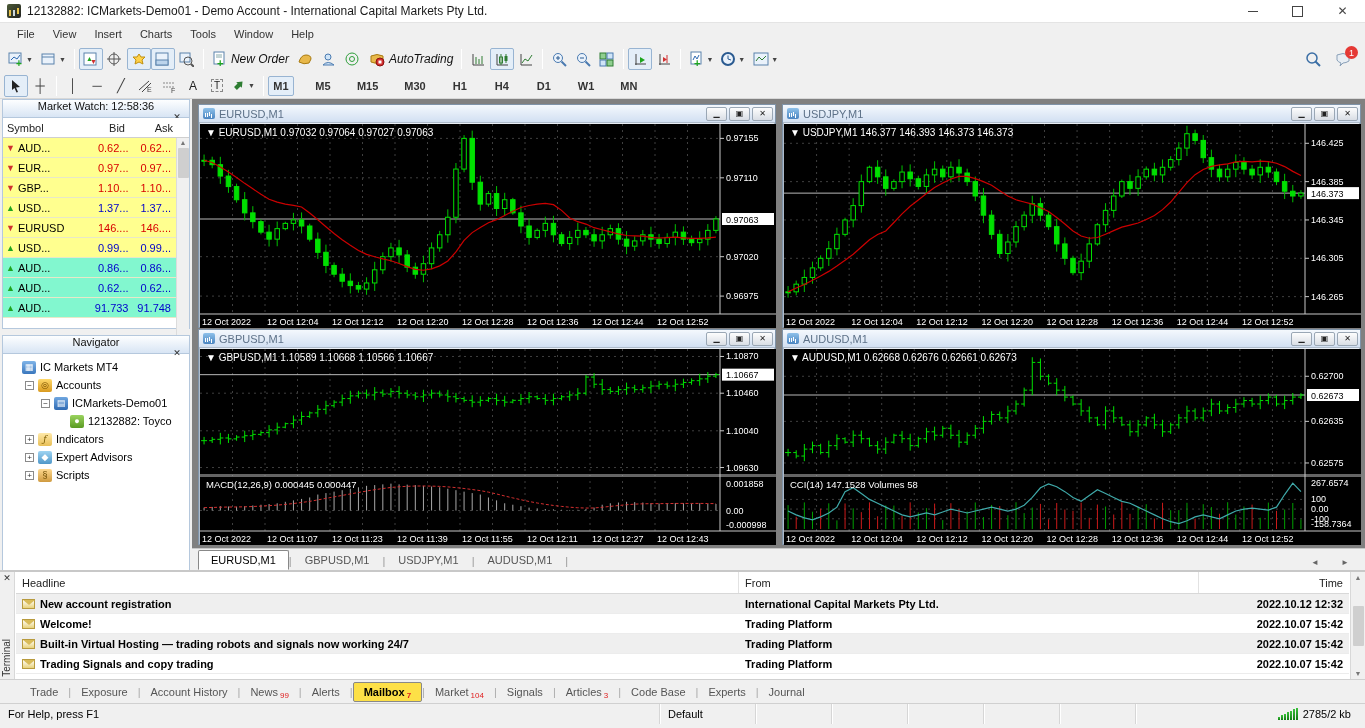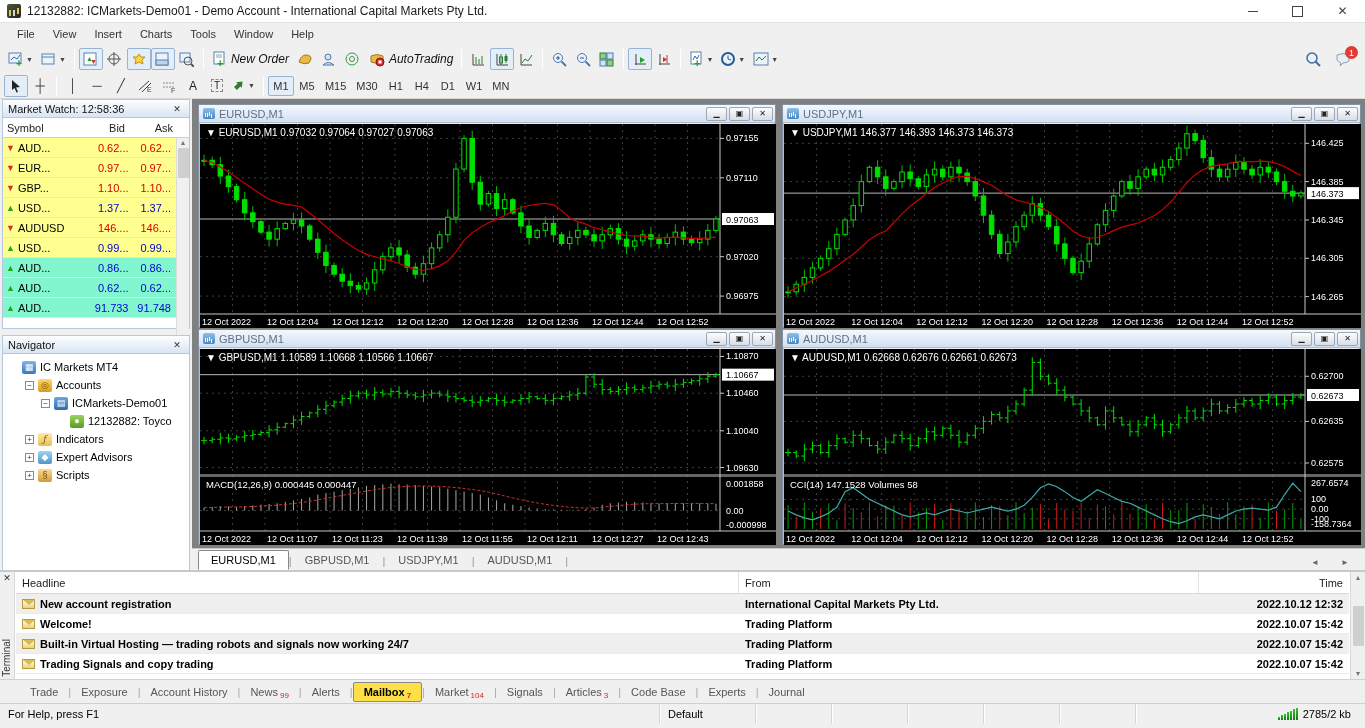--- a/index.html
+++ b/index.html
@@ -34,21 +34,21 @@
   .glyph { font-size:13px; line-height:1; }
   .tb-right { margin-left:auto; display:flex; align-items:center; margin-right:10px; }
   .badge { position:absolute; top:-3px; right:-4px; min-width:13px; height:13px; border-radius:7px;
     background:#e53935; color:#fff; font-size:9px; display:flex; align-items:center; justify-content:center; padding:0 2px; }
   .tf-btn { height:20px; min-width:26px; padding:0 4px; display:flex; align-items:center; justify-content:center;
     color:#333; font-size:11px; border:1px solid transparent; border-radius:2px; }
   .tf-btn.pressed { border-color:#98b4d2; background:#e4eef8; }
   
   .panel { position:absolute; left:2px; width:188px; background:#fff; border:1px solid #b5c8dd; }
   .panel-title { height:18px; background:linear-gradient(180deg,#fdfeff,#d8e5f4); border-bottom:1px solid #b5c8dd;
-    display:flex; align-items:center; padding:0 5px; font-size:11px; color:#111; }
+    display:flex; align-items:center; padding:0 5px; font-size:11px; color:#111;flex-direction:column; }
   .panel-close { margin-left:auto; font-size:9px; color:#333; width:14px; text-align:center; }
   #market-watch { top:99px; height:230px; }
   #mw-table { height:238px; overflow:hidden; position:relative; }
   .mw-header { display:flex; height:20px; border-bottom:1px solid #cfcfcf; background:#fff; align-items:center; }
   .mw-header > div { padding:0 4px; font-size:11px; color:#222; }
   .mw-rows { position:absolute; top:20px; left:0; right:13px; bottom:0; overflow:hidden; }
   .mw-row { display:flex; height:20px; align-items:center; border-bottom:1px solid #e8e8c8; }
   .mw-row.bg-yellow { background:#ffff8f; }
   .mw-row.bg-cyan { background:#82f7cf; }
   .mw-sym { flex:0 0 88px; display:flex; align-items:center; gap:3px; padding-left:3px; color:#000; }
@@ -382,21 +382,21 @@
   <div class="tb-btn">
     <span style="border:1px dashed #888; padding:0 2px; font-size:10px; color:#222;">T</span>
   </div>
   <div class="tb-btn">
     <svg width="13" height="13">
         <path d="M6 1 L10 6 L8 6 L8 11 L4 11 L4 6 L2 6 Z" fill="#2e7d32" transform="rotate(45 6 6)"></path>
       </svg>
     <span class="caret">▼</span>
   </div>
   <div class="tb-sep"></div>
-  <div id="tf-group" style="display:flex; gap:0;">
+  <div id="tf-group" style="display:flex; gap:16px;font-weight:bold;">
       <div class="tf-btn pressed">M1</div>
       <div class="tf-btn">M5</div>
       <div class="tf-btn">M15</div>
       <div class="tf-btn">M30</div>
       <div class="tf-btn">H1</div>
       <div class="tf-btn">H4</div>
       <div class="tf-btn">D1</div>
       <div class="tf-btn">W1</div>
       <div class="tf-btn">MN</div>
     </div>
@@ -442,21 +442,21 @@
           <div class="mw-sym">
             <span class="mw-arrow up">▲</span>
             <span>USD...</span>
           </div>
           <div class="mw-val val-blue">1.37...</div>
           <div class="mw-val val-blue">1.37...</div>
         </div>
         <div class="mw-row bg-yellow">
           <div class="mw-sym">
             <span class="mw-arrow down">▼</span>
-            <span>AUDUSD</span>
+            <span>EURUSD</span>
           </div>
           <div class="mw-val val-red">146....</div>
           <div class="mw-val val-red">146....</div>
         </div>
         <div class="mw-row bg-yellow">
           <div class="mw-sym">
             <span class="mw-arrow up">▲</span>
             <span>USD...</span>
           </div>
           <div class="mw-val val-blue">0.99...</div>

